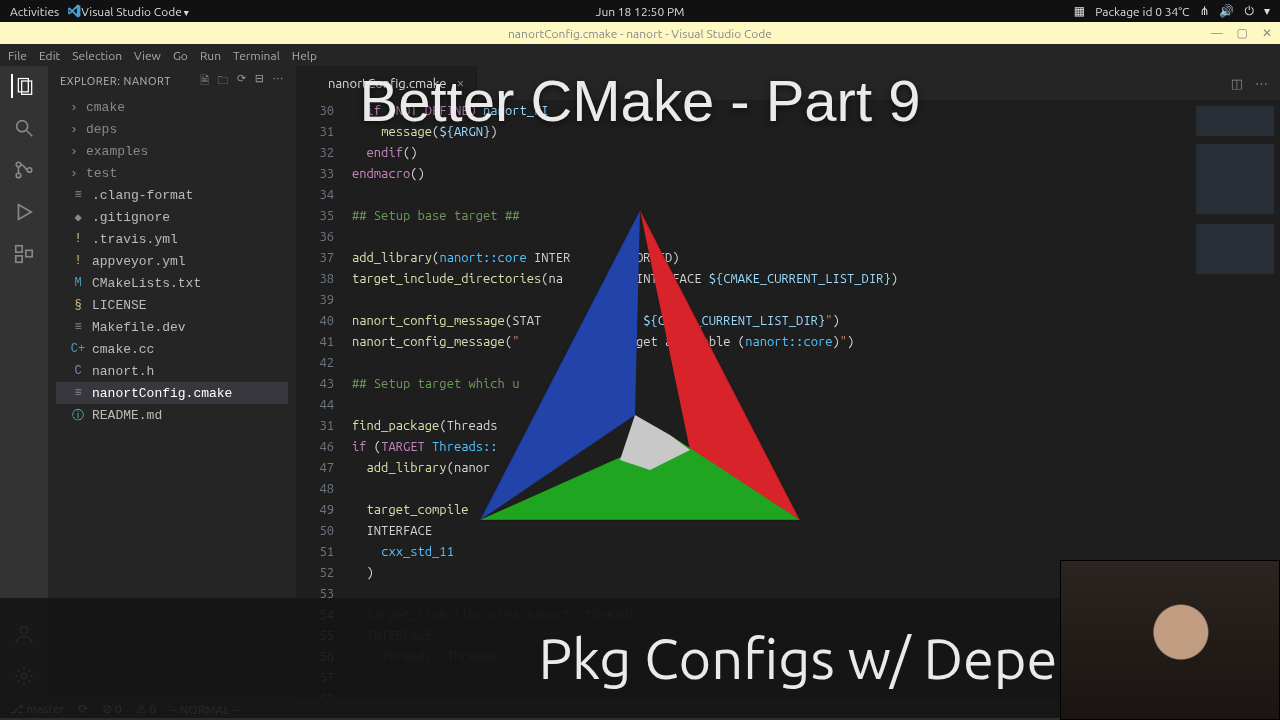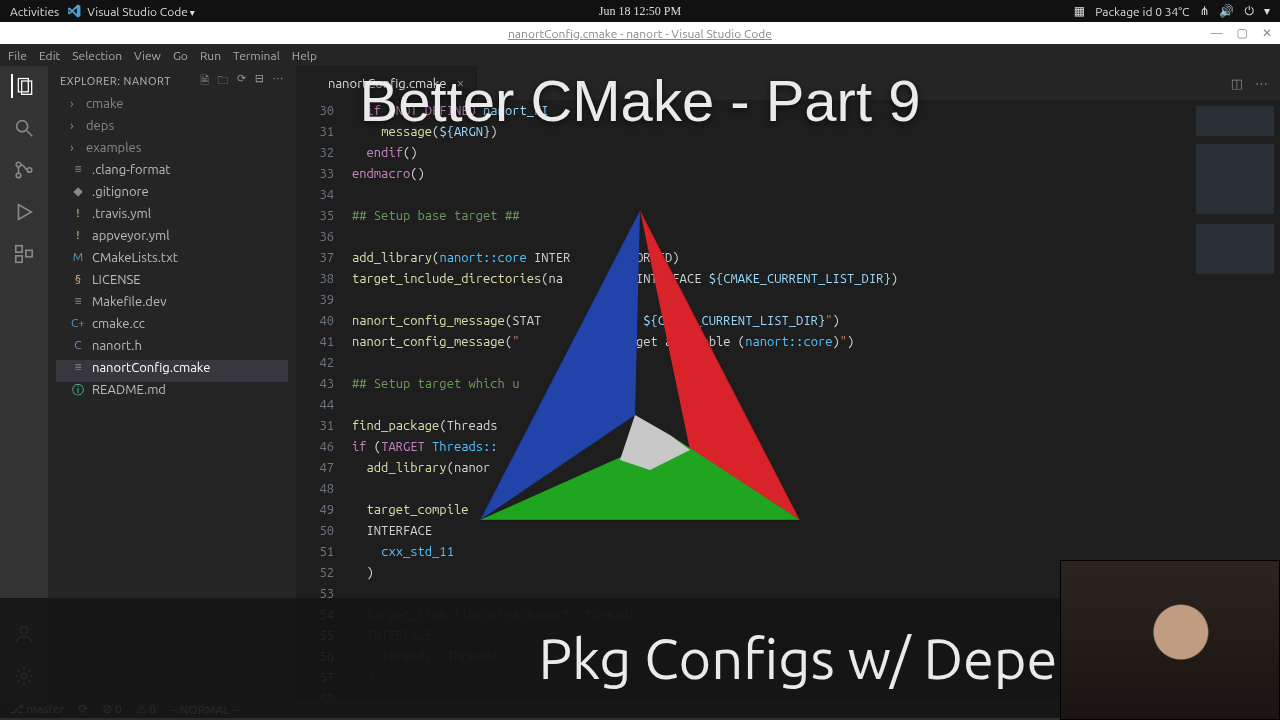--- a/index.html
+++ b/index.html
@@ -1,45 +1,45 @@
 <!DOCTYPE html>
 <html><head>
 <meta charset="utf-8">
 <style>
   * { margin: 0; padding: 0; box-sizing: border-box; }
   html, body { width: 1280px; height: 720px; overflow: hidden; background: #1e1e1e; font-family: "Segoe UI", "Ubuntu", sans-serif; color: #ccc; font-size: 13px; }
   
   
   .desktop-bar { height: 22px; background: #111; display: flex; align-items: center; padding: 0 10px; color: #ddd; font-size: 12px; }
   .desktop-bar .left { display: flex; gap: 8px; align-items: center; }
-  .desktop-bar .center { position: absolute; left: 50%; transform: translateX(-50%); font-family: Liberation Serif, serif; }
+  .desktop-bar .center { position: absolute; left: 50%; transform: translateX(-50%); }
   .desktop-bar .right { margin-left: auto; display: flex; gap: 10px; align-items: center; }
-  .desktop-bar .app-label { display: flex; align-items:flex-end; gap: 6px; }
+  .desktop-bar .app-label { display: flex; align-items:flex-end; }
   .desktop-bar .tri-dots::after { content: "▾"; font-size: 10px; margin-left: 2px; }
 
   
-  .window-title { height: 22px; background: #ffffff; color: #888; font-size: 12px; display: flex; align-items: center; justify-content: center; position: relative; text-decoration: underline; }
+  .window-title { height: 22px; background: #fef9c3; color: #888; font-size: 12px; display: flex; align-items: center; justify-content: center; position: relative; }
   .window-controls { position: absolute; right: 8px; display: flex; gap: 14px; color: #888; font-size: 12px; }
 
   
   .menu-bar { height: 22px; background: #252526; display: flex; align-items: center; padding: 0 8px; gap: 12px; color: #aaa; font-size: 12px; }
   .menu-bar span { cursor: default; }
 
   
   .main { display: flex; height: calc(720px - 22px - 22px - 22px - 22px); background: #1e1e1e; }
   .activity-bar { width: 48px; background: #333333; display: flex; flex-direction: column; align-items: center; padding-top: 8px; gap: 18px; color: #888; }
   .activity-bar .act-icon { width: 24px; height: 24px; display:flex; align-items:center; justify-content:center; }
   .activity-bar .act-icon.active { color: #fff; border-left: 2px solid #fff; margin-left:-2px; padding-left:2px; }
   .activity-bar .bottom { margin-top: auto; margin-bottom: 10px; display:flex; flex-direction:column; gap:18px; align-items:center; }
 
   .sidebar { width: 248px; background: #252526; color: #ccc; font-size: 13px; }
   .sidebar-header { height: 30px; display: flex; align-items: center; padding: 0 12px; font-size: 11px; letter-spacing: .5px; color: #bbb; }
   .sidebar-header .actions { margin-left: auto; display: flex; gap: 8px; color: #999; }
   .tree { padding: 0 8px; }
-  .tree-item { display: flex; align-items: flex-start; gap: 6px; height: 22px; padding-left: 14px; color: #bbb; }
+  .tree-item { display: flex; align-items: center; gap: 6px; height: 22px; padding-left: 14px; color: #bbb; font-family: Liberation Mono, monospace; }
   .tree-item.folder::before { content: "›"; color: #888; width: 10px; display:inline-block; }
   .tree-item .ico { width: 16px; text-align: center; font-size: 12px; }
   .tree-item.selected { background: #37373d; color: #fff; }
   .tree-item .ico.yellow { color: #e2c08d; }
   .tree-item .ico.blue   { color: #519aba; }
   .tree-item .ico.purple { color: #a074c4; }
   .tree-item .ico.cyan   { color: #4ec9b0; }
   .tree-item .ico.gray   { color: #888; }
 
   .editor-area { flex: 1; display: flex; flex-direction: column; background: #1e1e1e; position: relative; }
@@ -189,20 +189,23 @@
     </div>
     <div class="tree" id="folder-tree">
         <div class="tree-item folder">
           <span style="color:#888">cmake</span>
         </div>
         <div class="tree-item folder">
           <span style="color:#888">deps</span>
         </div>
         <div class="tree-item folder">
           <span style="color:#888">examples</span>
+        </div>
+        <div class="tree-item folder">
+          <span style="color:#888">test</span>
         </div>
         <div class="tree-item">
           <span class="ico gray">≡</span>
           <span>.clang-format</span>
         </div>
         <div class="tree-item">
           <span class="ico gray">◆</span>
           <span>.gitignore</span>
         </div>
         <div class="tree-item">

